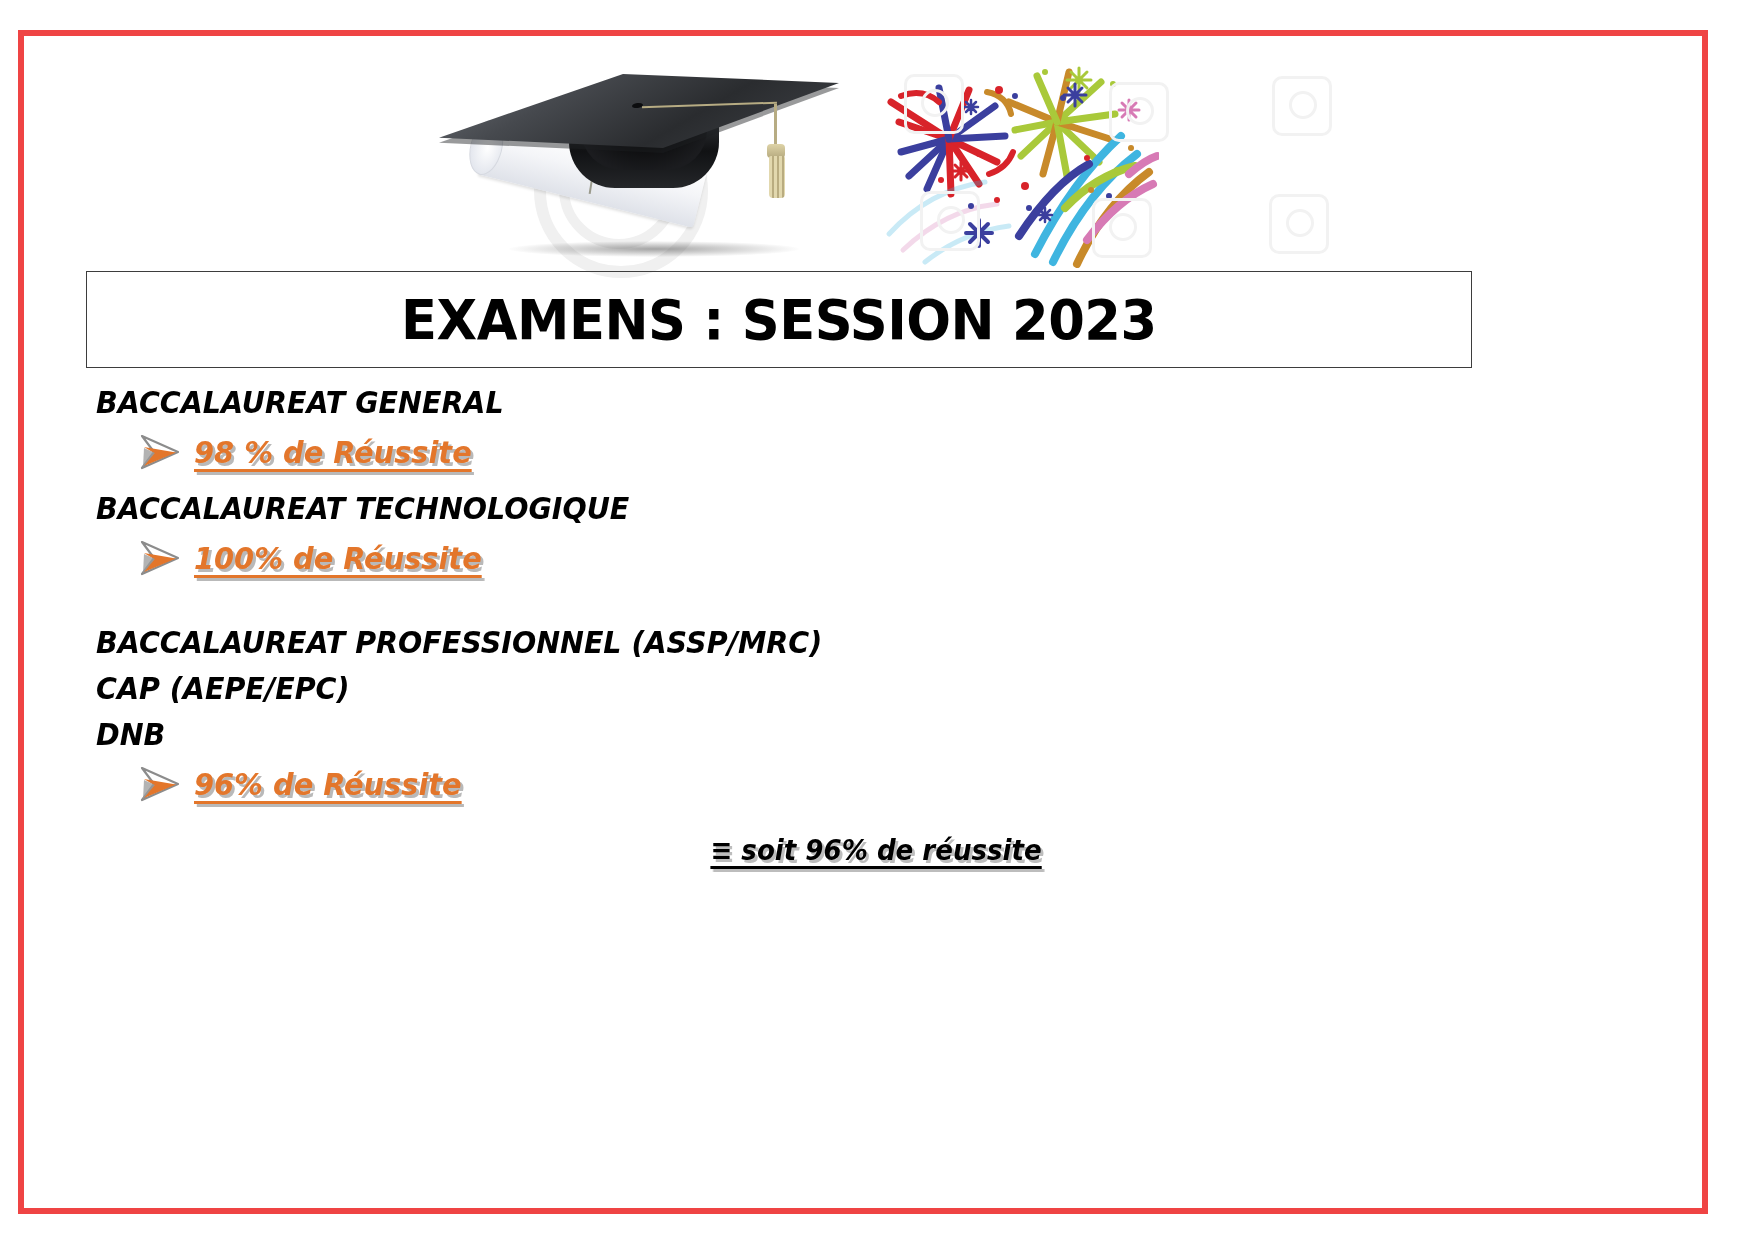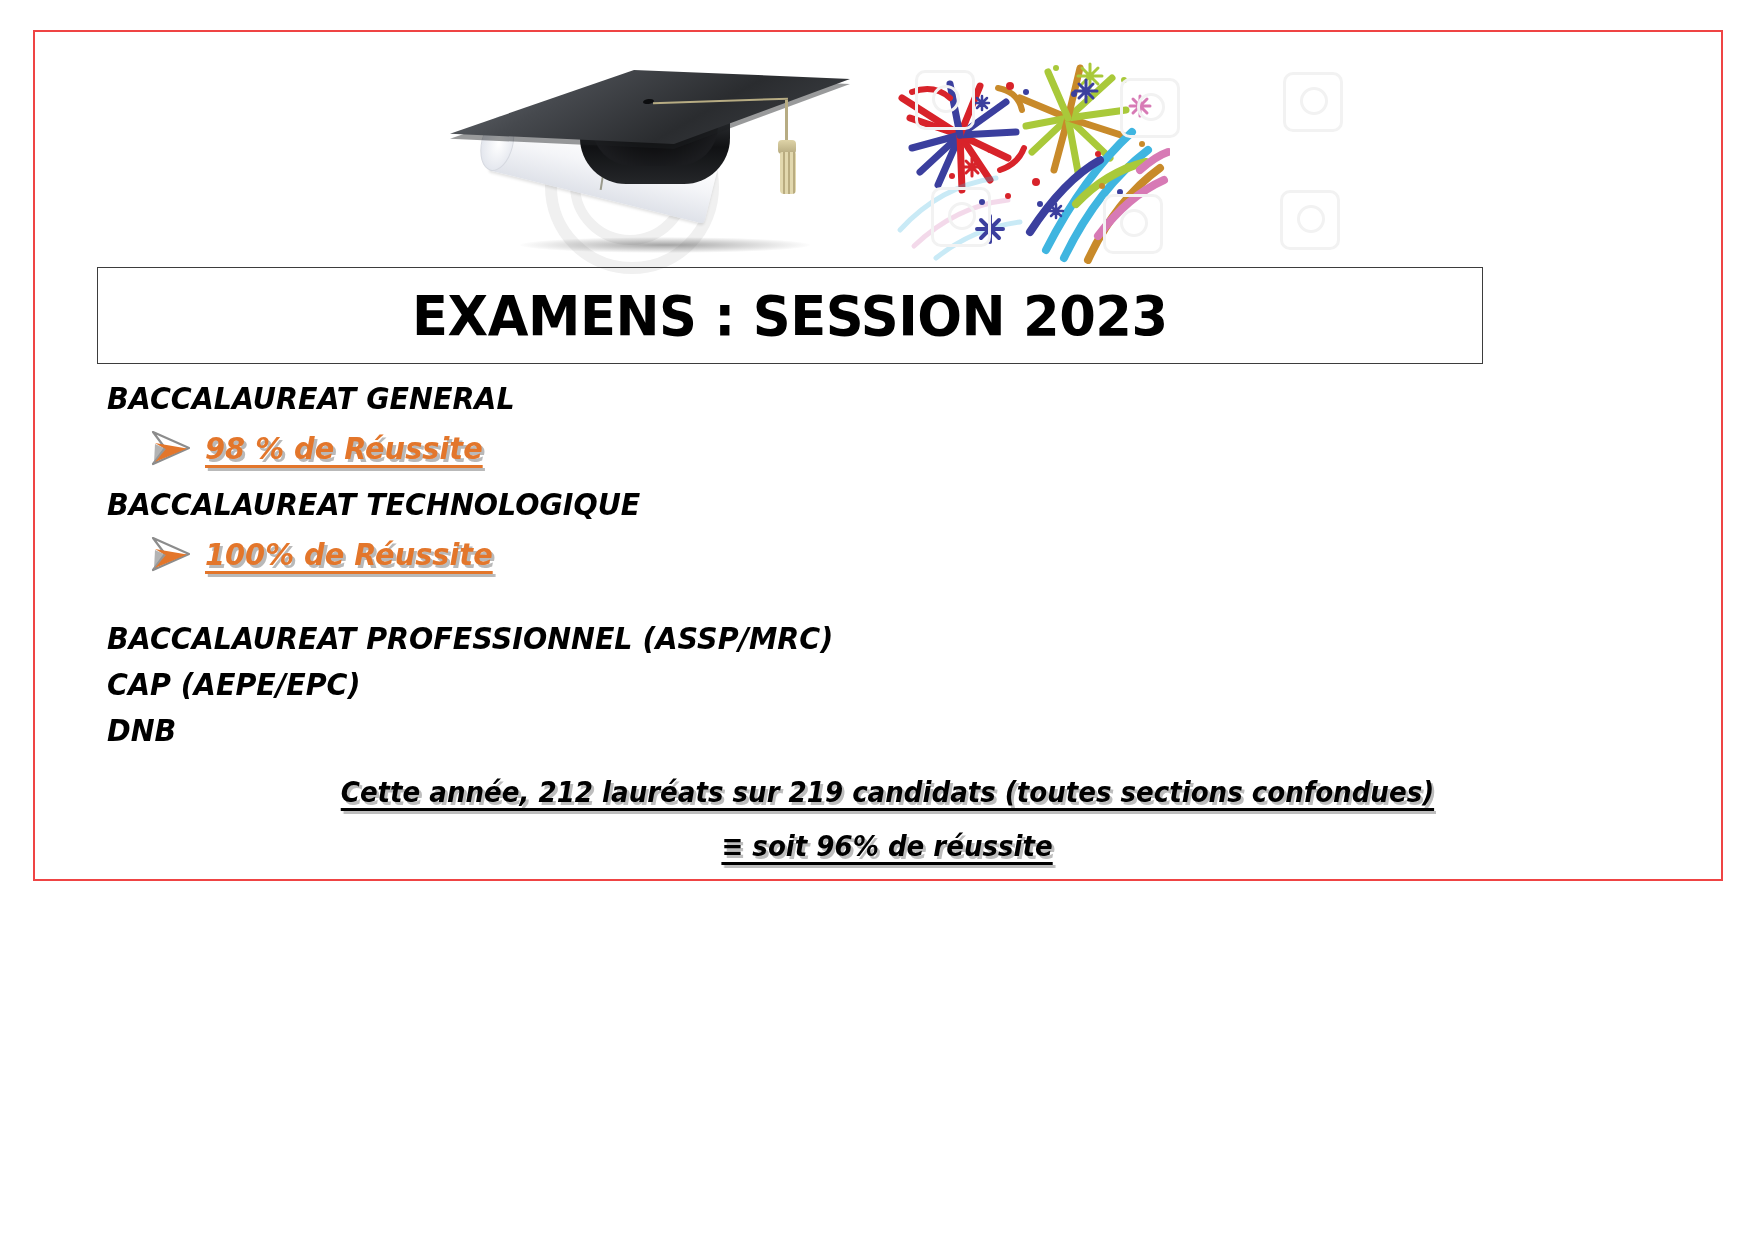--- a/index.html
+++ b/index.html
@@ -9,25 +9,25 @@
   }
   body {
     width: 1755px;
     height: 1241px;
     font-family: "Liberation Sans", sans-serif;
     overflow: hidden;
   }
 
   .page {
     position: absolute;
-    left: 33px;
+    left: 18px;
     top: 30px;
     width: 1690px;
-    height: 851px;
-    border: 2px solid #ef4444;
+    height: 1184px;
+    border: 6px solid #ef4444;
     background: #ffffff;
     box-sizing: border-box;
   }
 
   
   .artwork {
     position: absolute;
     left: 0;
     top: 0;
     width: 100%;
@@ -478,20 +478,29 @@
       <div class="bullet-text">100% de Réussite</div>
     </div>
 
     <div class="gap"></div>
 
     <div class="heading">BACCALAUREAT PROFESSIONNEL (ASSP/MRC)</div>
 
     <div class="heading">CAP (AEPE/EPC)</div>
 
     <div class="heading">DNB</div>
+    <div class="bullet-row">
+      <div class="arrow-cell">
+        <svg class="arrow-icon" width="44" height="38" viewBox="0 0 44 38" xmlns="http://www.w3.org/2000/svg">
+          <path d="M4 3 L40 19 L4 35 L16 19 Z" fill="#ffffff" stroke="#8c8c8c" stroke-width="2.2" stroke-linejoin="round"></path>
+          <path d="M6 14 L38 19.5 L6 33 L16 20 Z" fill="#E3762B"></path>
+          <path d="M5 34 L17 20 L6 15 Z" fill="#9a9a9a" opacity="0.75"></path>
+        </svg>
+      </div>
+      <div class="bullet-text">96% de Réussite</div>
+    </div>
 
     <div class="summary">
-      <div><span class="summary-line">Cette année, 212 lauréats sur 219 candidats (toutes sections confondues)</span></div>
       <div><span class="summary-line">≡ soit 96% de réussite</span></div>
     </div>
 
   </div>
 </div>
 
 </body></html>

